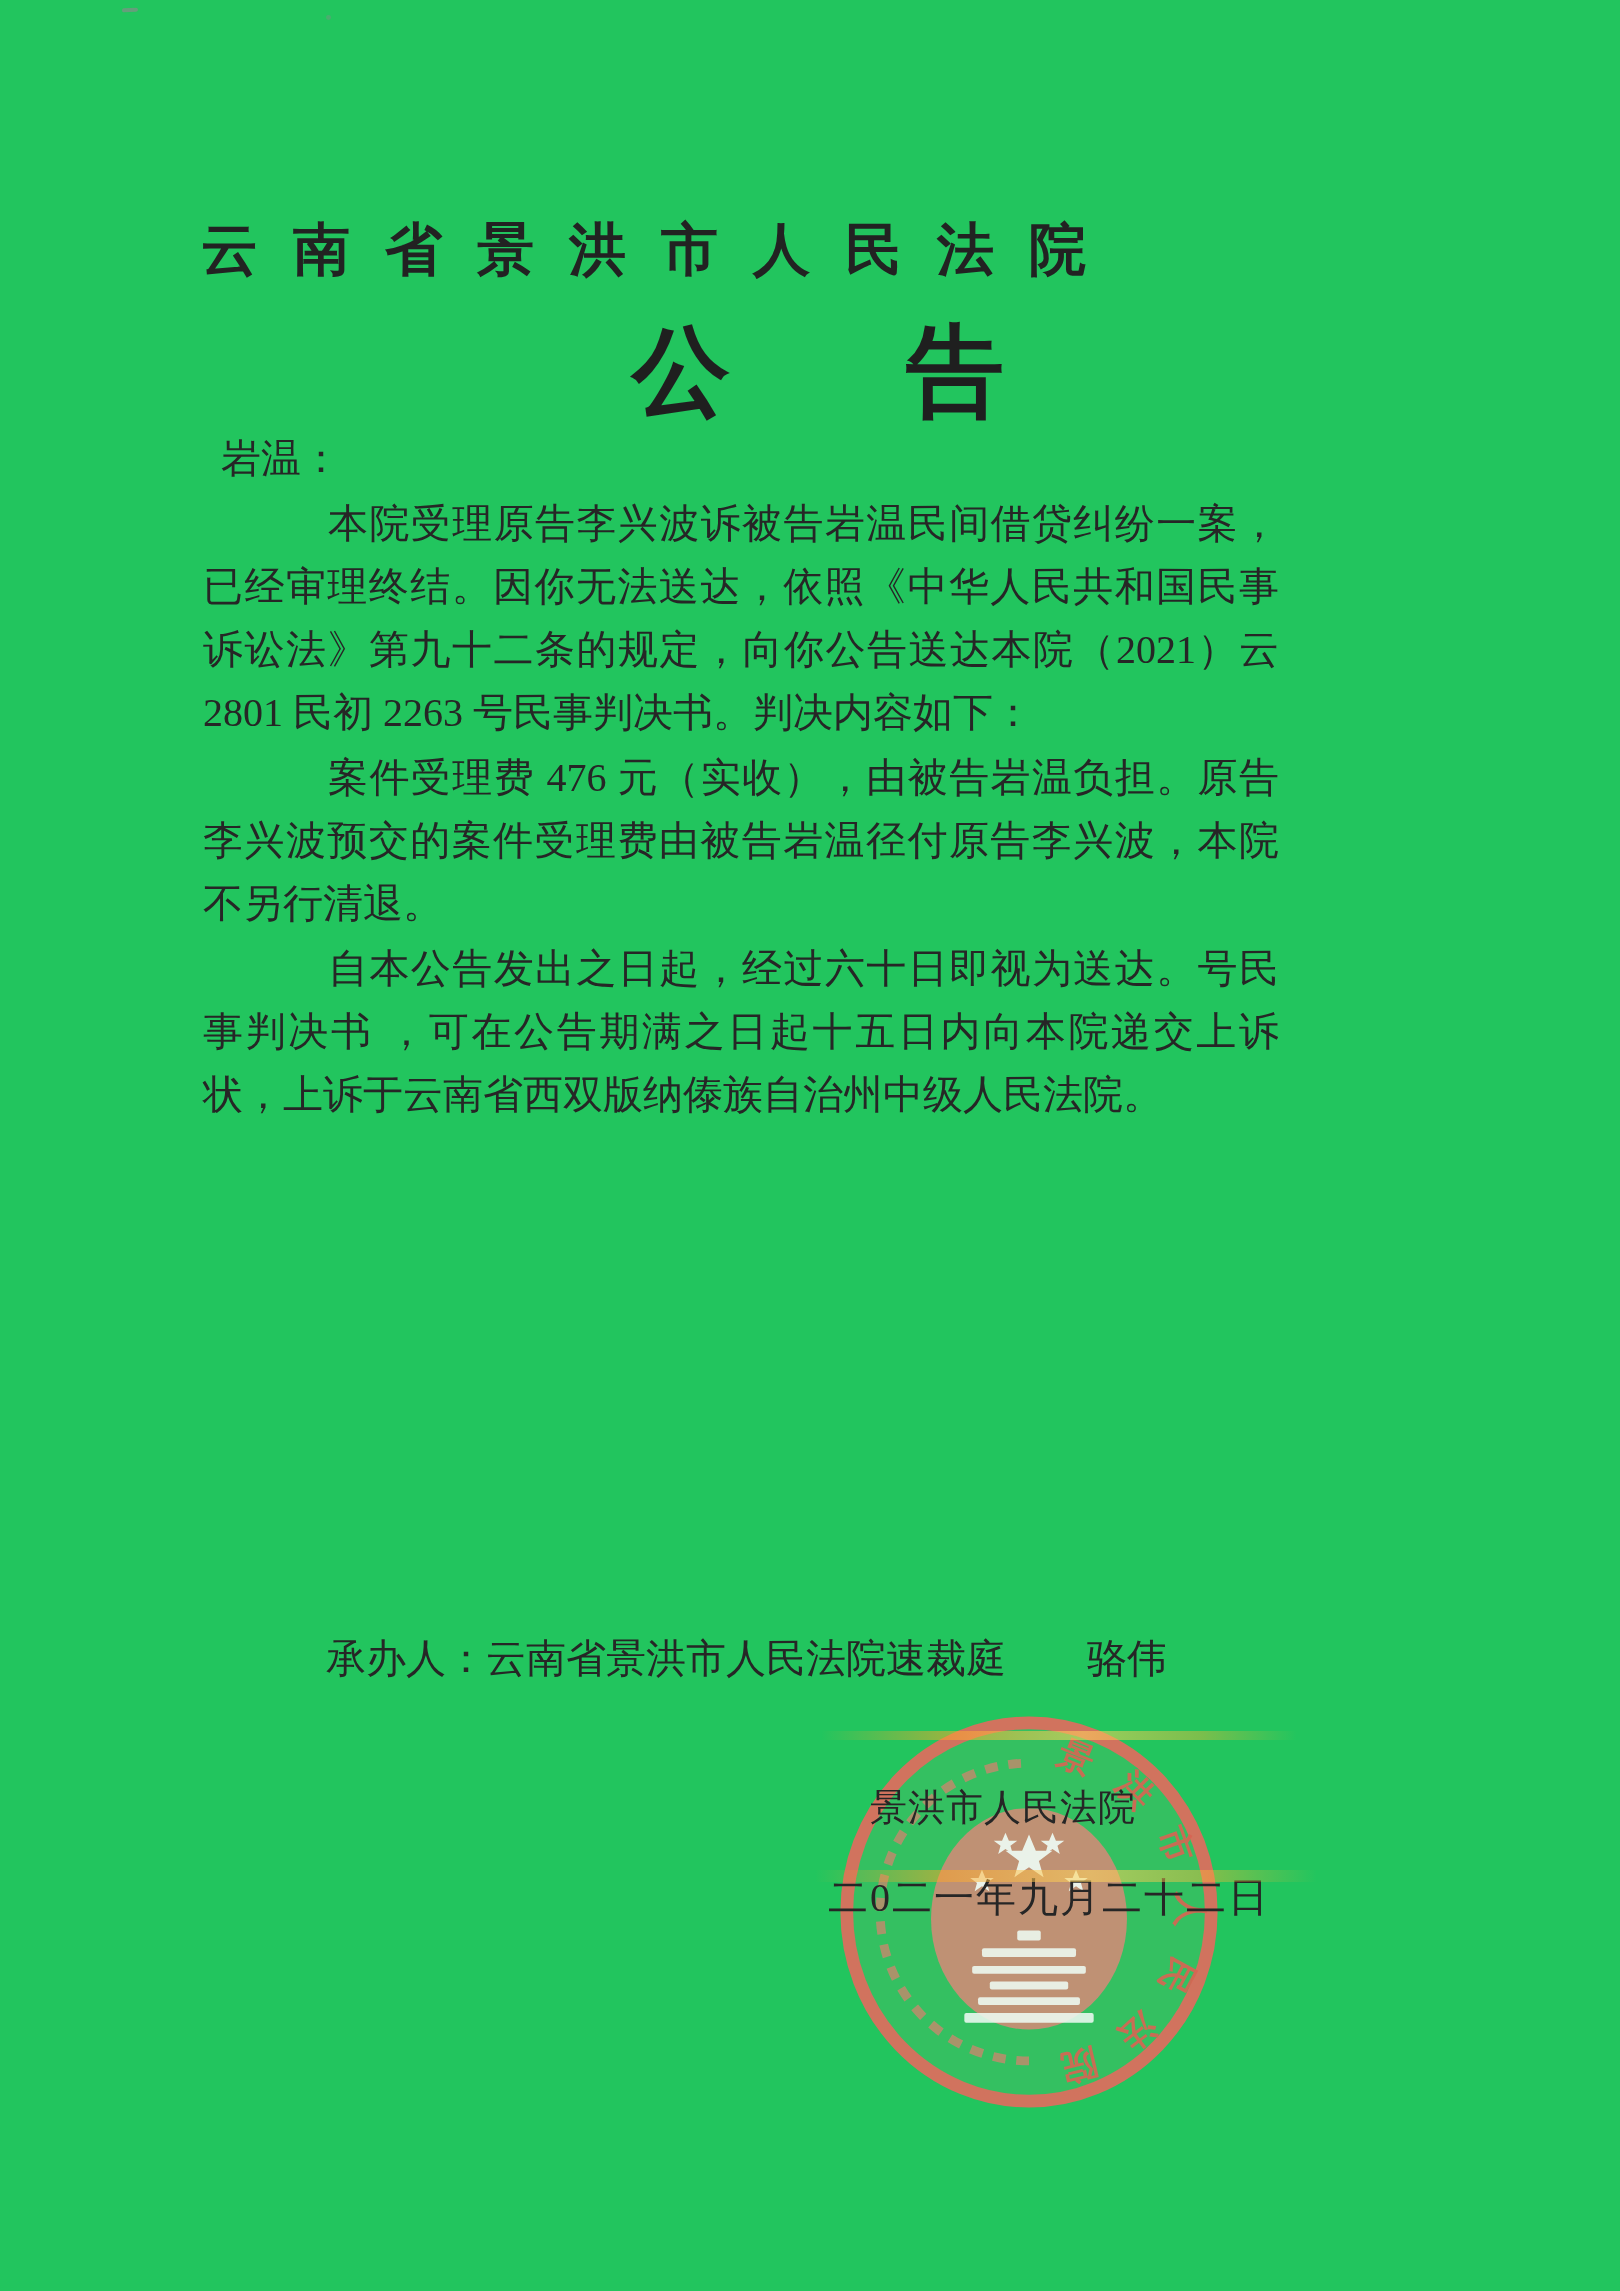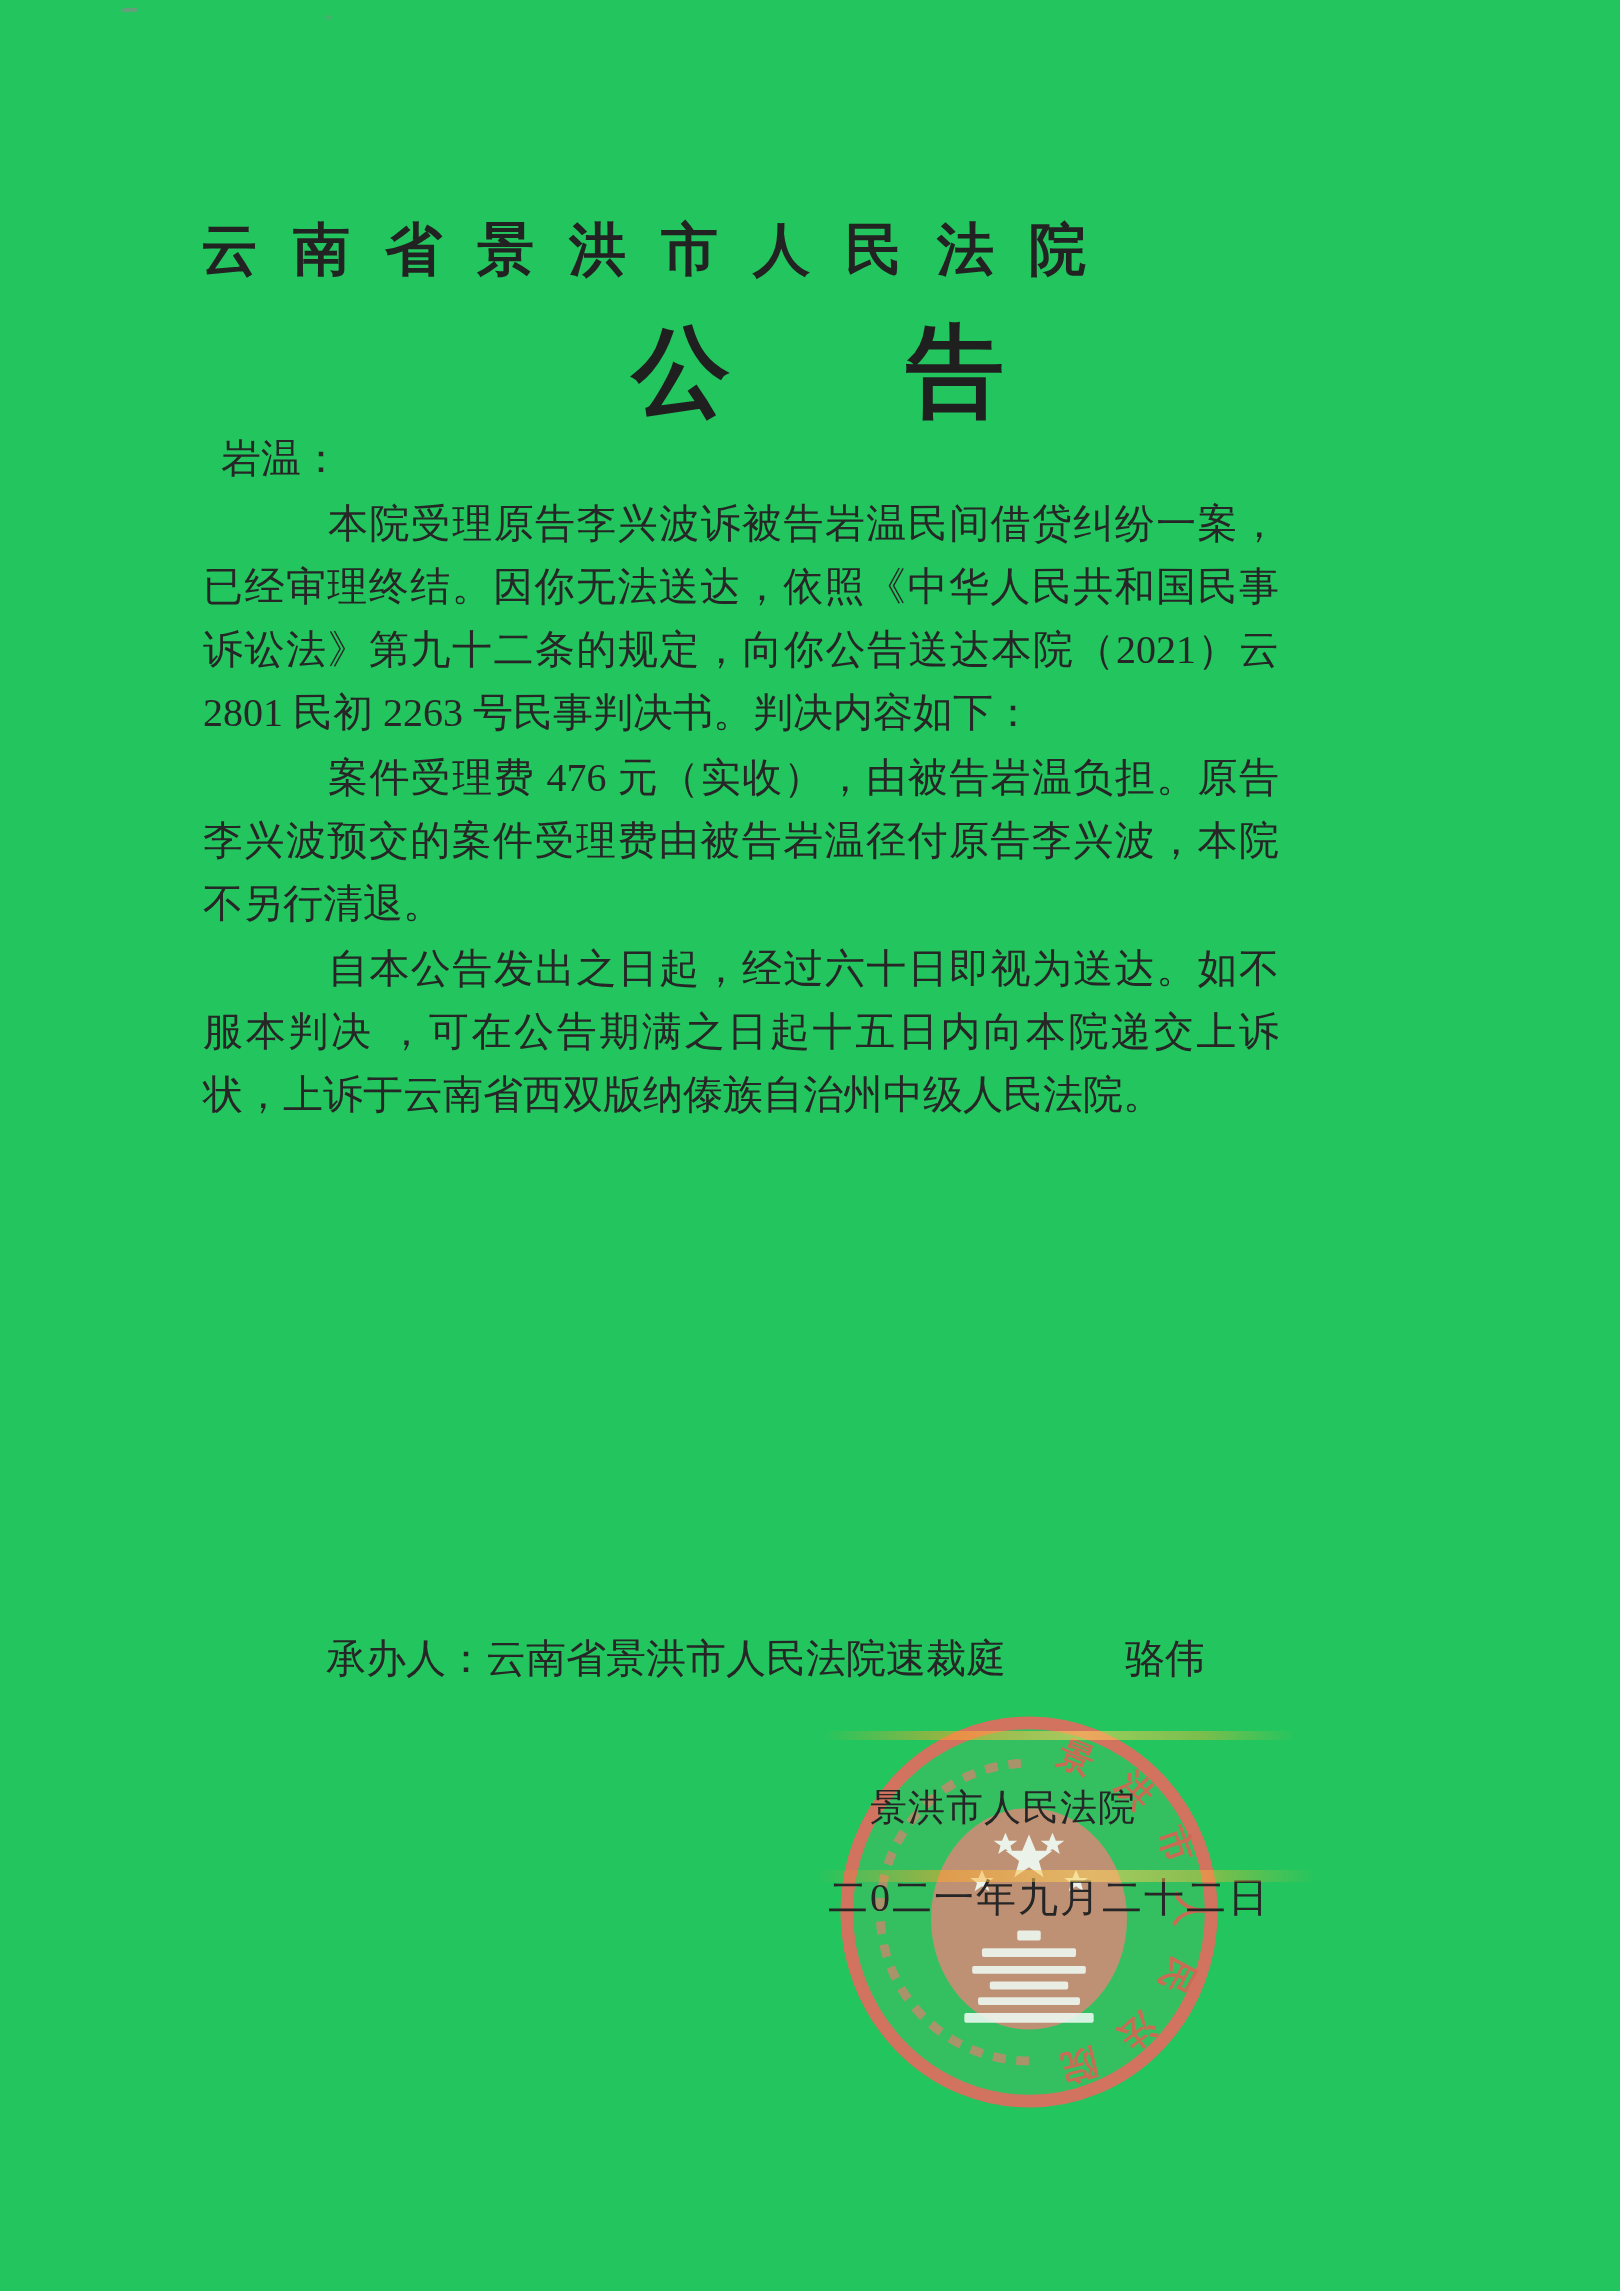--- a/index.html
+++ b/index.html
@@ -36,21 +36,21 @@
     font-size:40px; line-height:63px;
     text-align:justify; color:#262626;
     z-index:2;
   }
   .body-text p { margin:2px; text-indent:125px; }
   .handler-line {
     position:absolute; left:201px; top:1627px; width:1176px;
     font-size:40px; line-height:63px; text-indent:125px;
     white-space:nowrap; color:#262626; z-index:2;
   }
-  .handler-name { margin-left:119px; }
+  .handler-name { margin-left:81px; }
   .signature-court {
     position:absolute; left:870px; top:1782px;
     font-size:37px; line-height:51px; letter-spacing:1px;
     white-space:nowrap; color:#262626; z-index:2;
   }
   .signature-date {
     position:absolute; left:828px; top:1858px;
     font-size:40px; line-height:55px; letter-spacing:2px;
     white-space:nowrap; color:#262626; z-index:2;margin-top:12px;
   }
@@ -75,21 +75,21 @@
 
   <div class="court-title">云南省景洪市人民法院</div>
 
   <div class="notice-heading">公　告</div>
 
   <div class="salutation">岩温：</div>
 
   <div class="body-text">
     <p>本院受理原告李兴波诉被告岩温民间借贷纠纷一案，已经审理终结。因你无法送达，依照《中华人民共和国民事诉讼法》第九十二条的规定，向你公告送达本院（2021）云 2801 民初 2263 号民事判决书。判决内容如下：</p>
     <p>案件受理费 476 元（实收），由被告岩温负担。原告李兴波预交的案件受理费由被告岩温径付原告李兴波，本院不另行清退。</p>
-    <p>自本公告发出之日起，经过六十日即视为送达。如不服本判决 ，可在公告期满之日起十五日内向本院递交上诉状，上诉于云南省西双版纳傣族自治州中级人民法院。</p>
+    <p>自本公告发出之日起，经过六十日即视为送达。号民事判决书 ，可在公告期满之日起十五日内向本院递交上诉状，上诉于云南省西双版纳傣族自治州中级人民法院。</p>
   </div>
 
   <div class="handler-line"><span>承办人：</span><span>云南省景洪市人民法院速裁庭</span><span class="handler-name">骆伟</span></div>
 
   <div class="signature-court">景洪市人民法院</div>
   <div class="signature-date">二0二一年九月二十二日</div>
 
   <svg class="seal" viewBox="0 0 396 406" xmlns="http://www.w3.org/2000/svg">
     <defs>
       <path id="star" d="M0,-10 L2.9,-3.1 10,-3.1 4.2,1.2 6.2,8.1 0,3.9 -6.2,8.1 -4.2,1.2 -10,-3.1 -2.9,-3.1 Z"></path>

